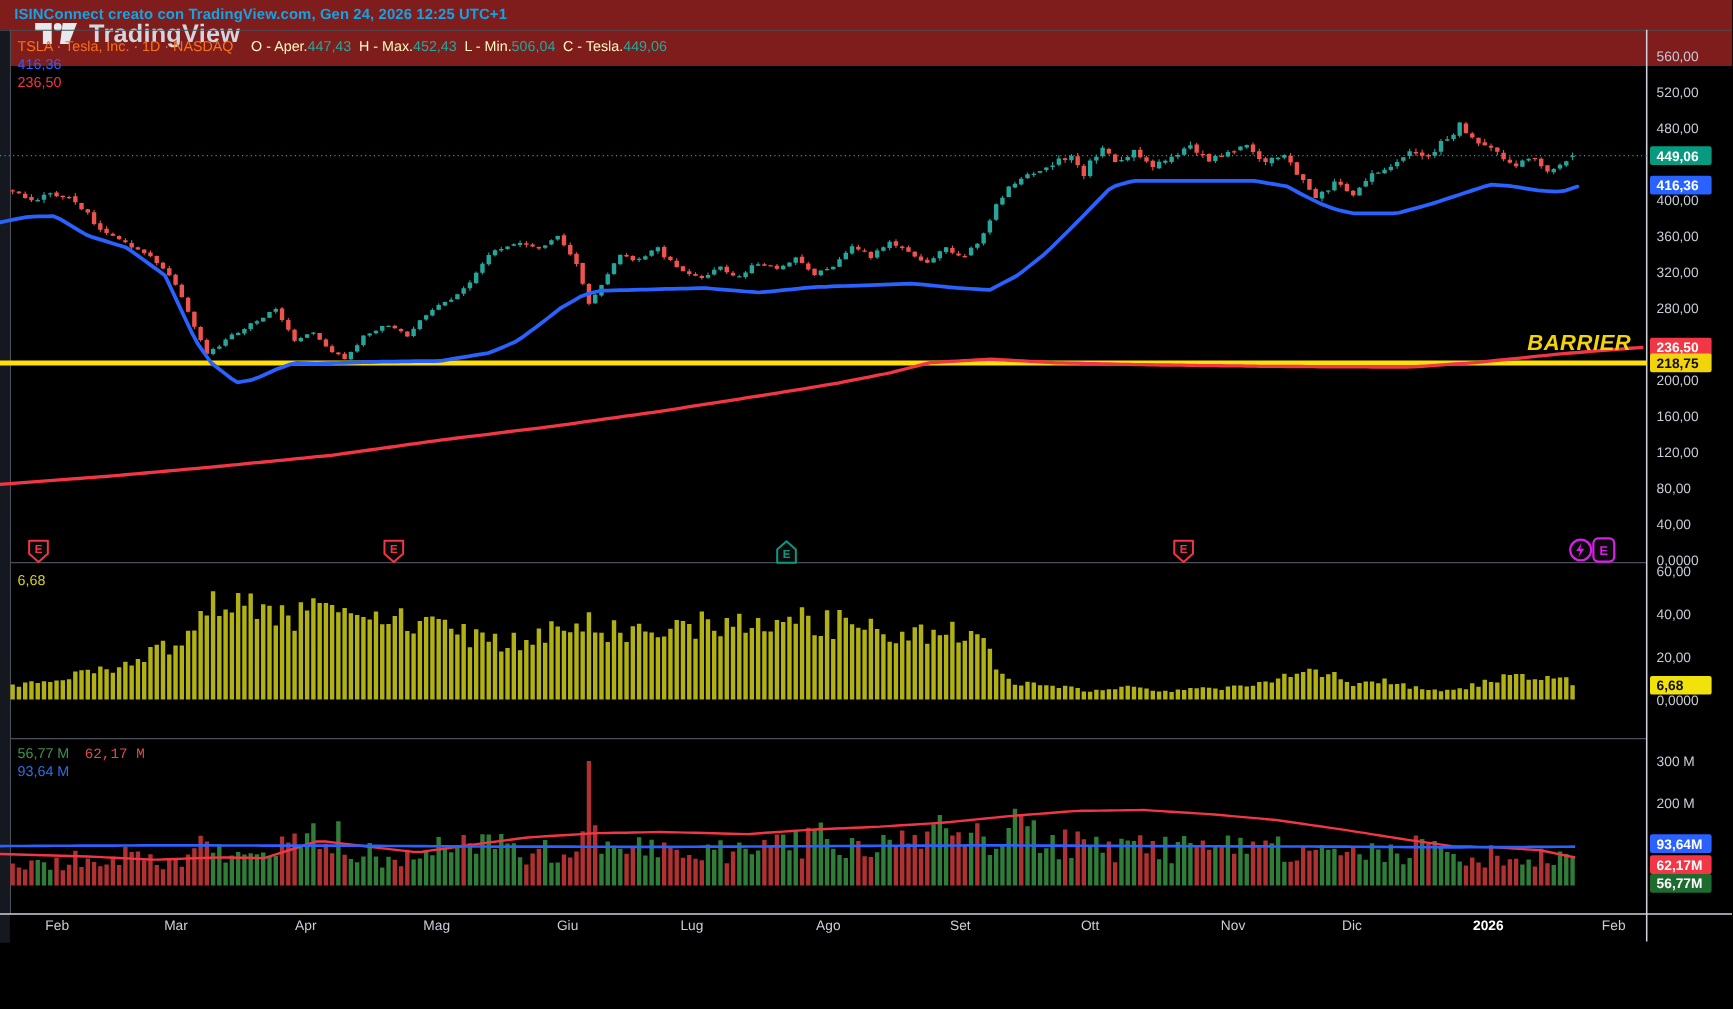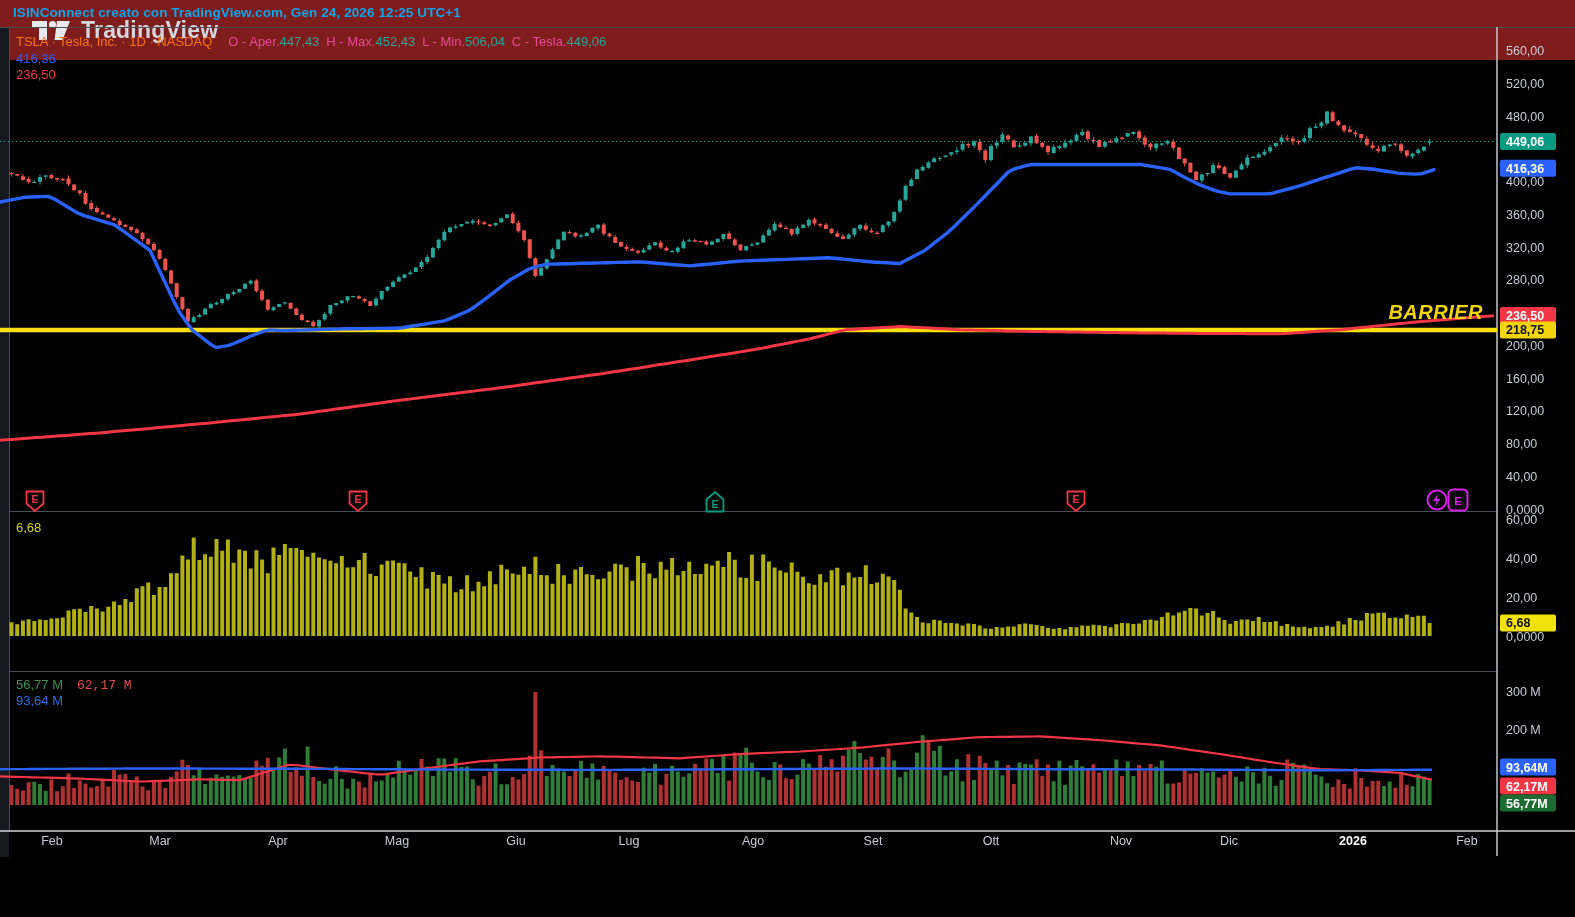--- a/index.html
+++ b/index.html
@@ -3,21 +3,21 @@
 <meta charset="utf-8">
 <style>
   html,body{margin:0;padding:0;background:#000;}
   #stage{position:relative;width:1575px;height:917px;background:#000;overflow:hidden;
          font-family:"Liberation Sans",sans-serif;}
   #chart-svg{position:absolute;left:0;top:0;z-index:1;}
   .ov{position:absolute;z-index:3;white-space:nowrap;}
   #topbar{left:13px;top:5px;color:#0ea5e9;font-size:13.5px;font-weight:700;letter-spacing:.1px;}
   #legend1{left:16px;top:34px;font-size:13px;}
   #legend1 .sym{color:#f97316;margin-right:9px;}
-  #legend1 .lbl{color:#ec4899;margin-left:7px;}
+  #legend1 .lbl{color:#fef9c3;margin-left:7px;}
   #legend1 .val{color:#26a69a;}
   #legend2{left:16px;top:51px;font-size:13px;color:#2962ff;}
   #legend3{left:16px;top:67px;font-size:13px;color:#f23645;}
   #histlabel{left:16px;top:520px;font-size:13px;color:#d6d31c;}
   #vollabels{left:16px;top:677px;font-size:13px;}
   #vollabels .vg{color:#3f9152;margin-right:14px;margin-top:37px;}
   #vollabels .vr{color:#e04a4a;font-family:Liberation Mono, monospace;}
   #vollabel2{left:16px;top:693px;font-size:13px;color:#2f6fe4;}
   #barrier{right:92px;top:301px;font-size:20px;font-weight:700;font-style:italic;color:#f2d409;letter-spacing:.5px;}
   #footer{left:0;top:857px;width:1575px;height:60px;background:#7f1d1d;display:flex;align-items:center;z-index:2;}

